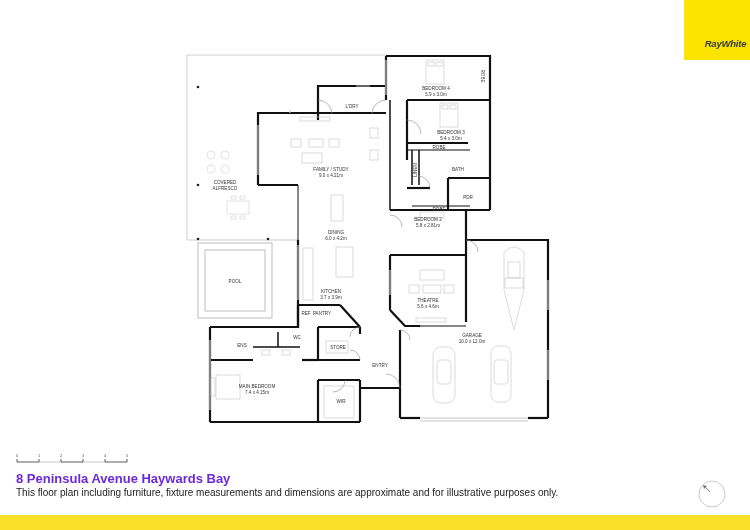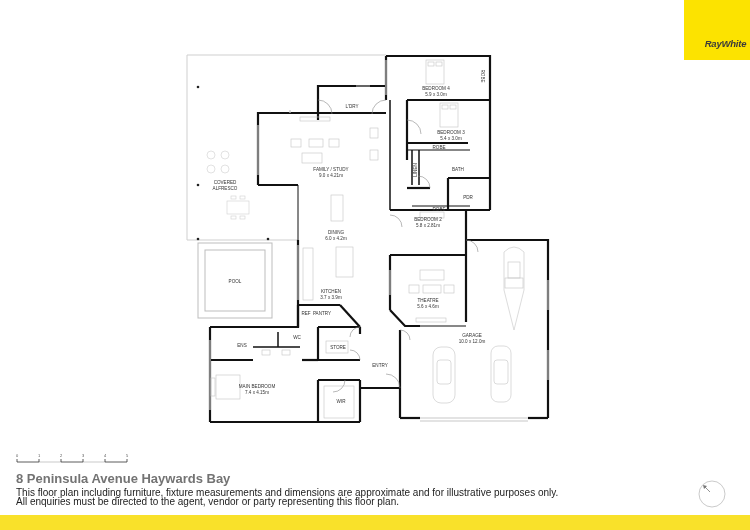--- a/index.html
+++ b/index.html
@@ -2,21 +2,21 @@
 <html><head>
 <meta charset="utf-8">
 <style>
   html, body { margin: 0; padding: 0; }
   body { width: 750px; height: 530px; position: relative; overflow: hidden; background: #ffffff; font-family: "Liberation Sans", sans-serif; }
   .logo-block { position: absolute; left: 684px; top: 0; width: 66px; height: 60px; background: #fce300; padding-left: 17px; }
   .logo-text { position: absolute; left: 0; right: 0; top: 38px; text-align: center; font-size: 9.5px; font-weight: bold; font-style: italic; color: #3a3a3a; letter-spacing: -0.2px; }
   .plan { position: absolute; left: 0; top: 0; width: 750px; height: 450px; }
   .room-label { font-family: "Liberation Sans", sans-serif; font-size: 4.6px; fill: #333; text-anchor: middle; }
   .scale { position: absolute; left: 14px; top: 452px; width: 130px; height: 14px; }
-  .title { position: absolute; left: 16px; top: 471px; font-size: 13px; font-weight: bold; color: #737373; margin: 0; }
+  .title { position: absolute; left: 16px; top: 471px; font-size: 13px; font-weight: bold; color: #6d28d9; margin: 0; }
   .disclaimer { position: absolute; left: 16px; top: 488px; font-size: 10px; line-height: 9.2px; color: #222; }
   .disclaimer div { white-space: nowrap; }
   .bottom-bar { position: absolute; left: 0; top: 515px; width: 750px; height: 15px; background: #f9e12a; }
   .compass { position: absolute; left: 697px; top: 479px; width: 30px; height: 30px; }
 </style>
 </head>
 <body>
 
 <div class="logo-block">
   <div class="logo-text">RayWhite</div>
@@ -255,21 +255,20 @@
     <text x="69" y="5">3</text>
     <text x="91" y="5">4</text>
     <text x="113" y="5">5</text>
   </g>
 </svg>
 
 <h1 class="title">8 Peninsula Avenue Haywards Bay</h1>
 
 <div class="disclaimer">
   <div>This floor plan including furniture, fixture measurements and dimensions are approximate and for illustrative purposes only.</div>
-  <div>All enquiries must be directed to the agent, vendor or party representing this floor plan.</div>
 </div>
 
 <svg class="compass" viewBox="0 0 30 30" xmlns="http://www.w3.org/2000/svg">
   <circle cx="15" cy="15" r="13" fill="none" stroke="#bdbdbd" stroke-width="0.8"></circle>
   <line x1="7" y1="7" x2="13" y2="13" stroke="#777" stroke-width="0.8"></line>
   <polygon points="6,6 10,7 7,10" fill="#777"></polygon>
 </svg>
 
 <div class="bottom-bar"></div>
 

